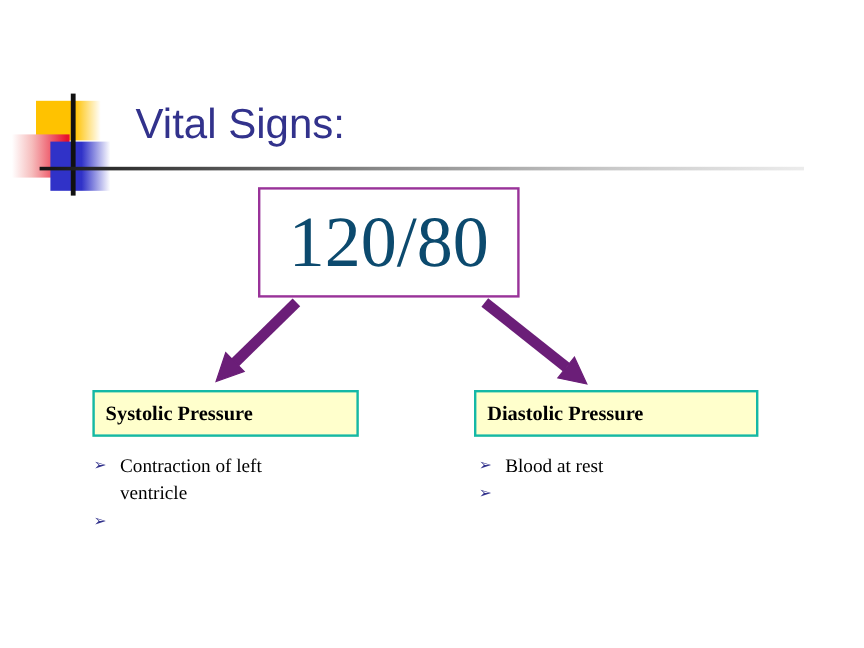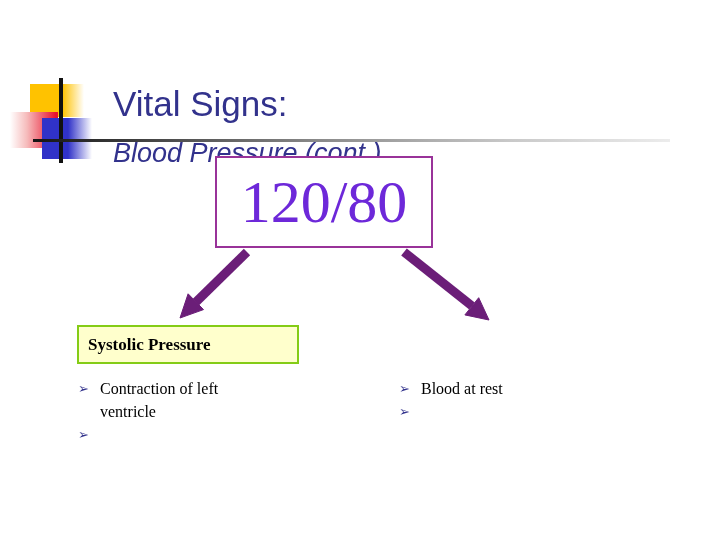--- a/index.html
+++ b/index.html
@@ -39,47 +39,46 @@
     background: linear-gradient(to right, #141414 0%, #3c3c3c 15%, #8a8a8a 45%, #c9c9c9 75%, #ececec 100%);
   }
 
   
   .title-row {
     position: absolute; left: 113px; top: 84px; width: 590px;
     display: flex; align-items: baseline; gap: 14px; white-space: nowrap;
     z-index: 5;
     font-family: "Liberation Sans", sans-serif;
     color: var(--title, #32328c);
-    flex-direction: column;
   }
   .title-main { font-size: 35px; font-weight: 500; letter-spacing: 0px; }
   .title-sub  { font-size: 27px; font-style: italic; font-weight: 500; }
 
   
   .bp-box {
     position: absolute; left: 215px; top: 156px; width: 214px; height: 88px;
     background: #ffffff;
     border: 2px solid var(--bp-box-border, #993399);
     display: flex; align-items: center; justify-content: center;
     z-index: 5;
   }
   .bp-box .reading {
     font-family: "Liberation Serif", serif;
-    font-size: 60px; color: #6d28d9; line-height: 1;
+    font-size: 60px; color: #0c4a6e; line-height: 1;
   }
 
   
   .arrows { position: absolute; left: 0; top: 0; z-index: 4; }
   .arrow-shape { stroke: var(--arrow, #6b1e78); fill: var(--arrow, #6b1e78); }
 
   
   .panel-header {
     position: absolute; top: 325px; height: 39px;
     background: var(--panel-bg, #ffffcc);
-    border: 2px solid #84cc16;
+    border: 2px solid #14b8a6;
     box-sizing: border-box;
     display: flex; align-items: center;
     padding-left: 9px;
     font-weight: bold; font-size: 17px; color: #000000;
     z-index: 5;
   }
   .panel-header.left  { left: 77px;  width: 222px; }
   .panel-header.right { left: 395px; width: 237px; }
 
   
@@ -106,21 +105,20 @@
 <div class="slide">
 
   <div class="sq sq-yellow"></div>
   <div class="sq sq-red"></div>
   <div class="sq sq-blue"></div>
   <div class="vline"></div>
   <div class="hrule"></div>
 
   <div class="title-row">
     <span class="title-main">Vital Signs:</span>
-    <span class="title-sub">Blood Pressure (cont.)</span>
   </div>
 
   <div class="bp-box">
     <span class="reading">120/80</span>
   </div>
 
   <svg class="arrows" width="720" height="540" viewBox="0 0 720 540">
     <g>
       <line class="arrow-shape" x1="247" y1="252" x2="196" y2="302" stroke-width="9"></line>
       <polygon class="arrow-shape" points="180,318 188.1,293.8 203.5,309.6" stroke-width="1"></polygon>
@@ -137,20 +135,23 @@
   <ul class="bullets left">
     <li>
       <span class="bullet-glyph">➢</span>
       <span class="bullet-text">Contraction of left ventricle</span>
     </li>
     <li>
       <span class="bullet-glyph">➢</span>
     </li>
   </ul>
 
+  <div class="panel-header right">
+    <span>Diastolic Pressure</span>
+  </div>
   <ul class="bullets right">
     <li>
       <span class="bullet-glyph">➢</span>
       <span class="bullet-text">Blood at rest</span>
     </li>
     <li>
       <span class="bullet-glyph">➢</span>
     </li>
   </ul>
 

